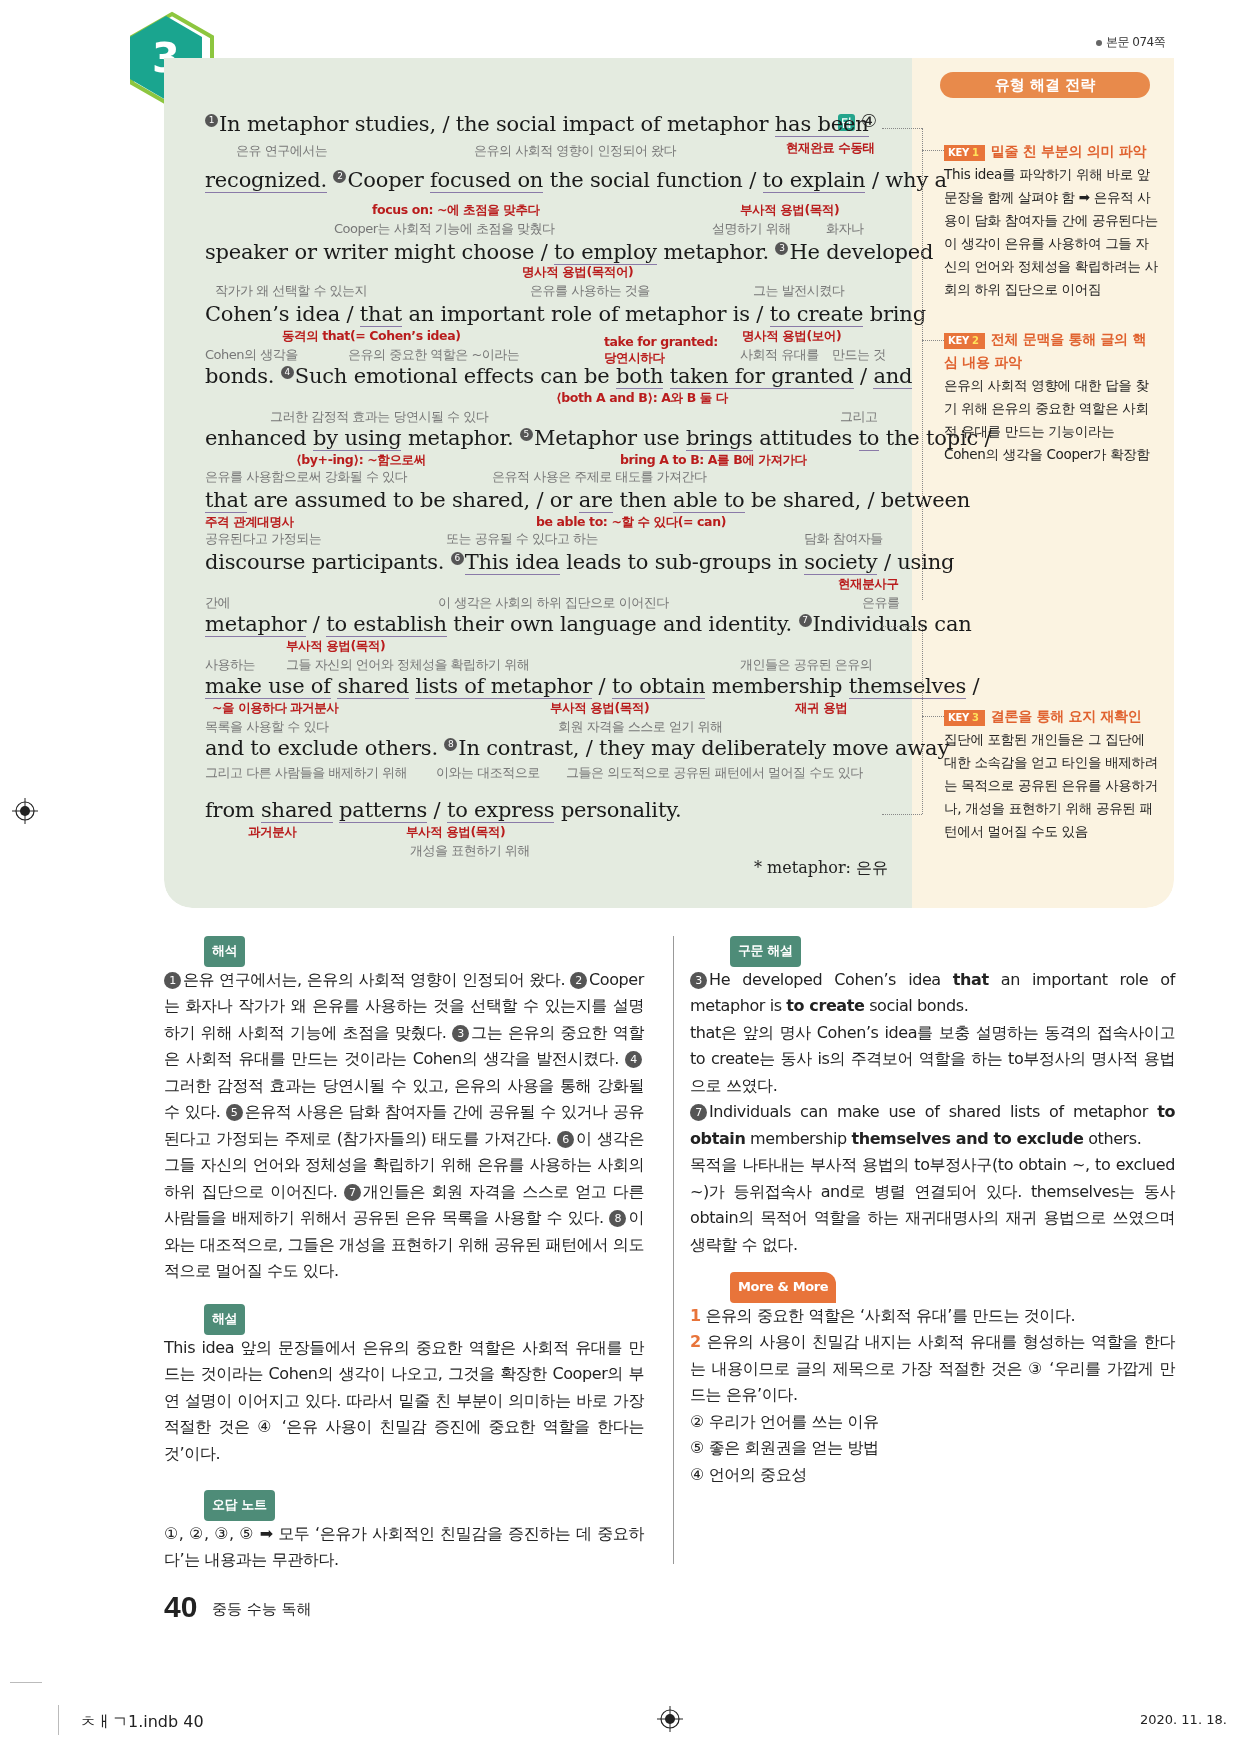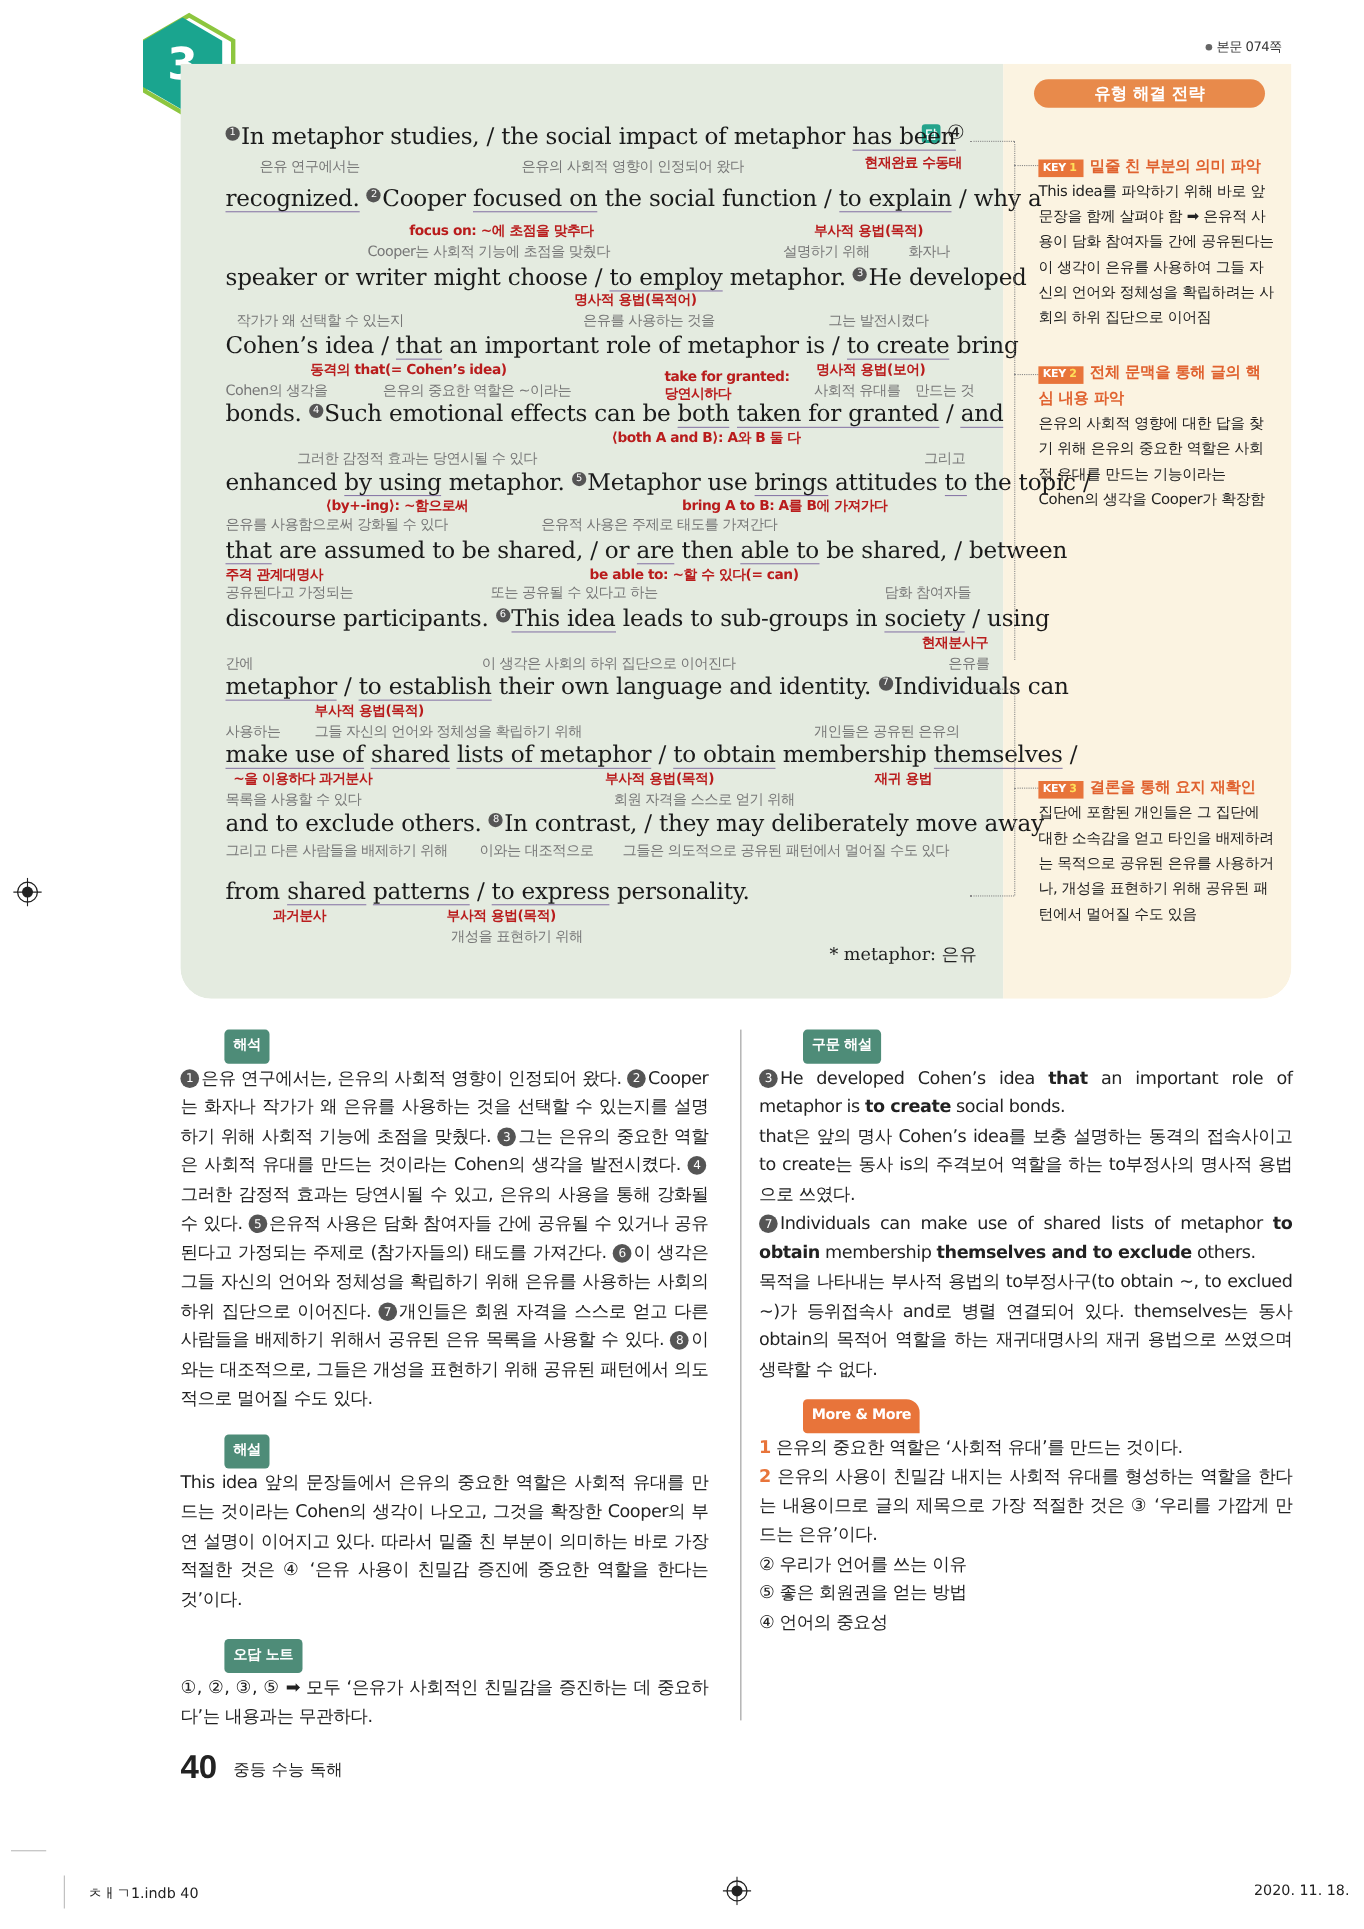--- a/index.html
+++ b/index.html
@@ -39,21 +39,21 @@
 
   .section-label { display:inline-block; background:#4e8c78; color:#fff; font-size:13px; font-weight:bold; padding:2px 8px; border-radius:4px;margin-left:40px; }
   .section-label.orange { background:#e8743a; border-radius: 4px 12px 0 4px; }
   .col { position: absolute; font-size: 16px; line-height: 26.5px; color: #222; letter-spacing: -0.4px; }
   .col p { text-align: justify; }
   .cnum { display:inline-block; width:17px; height:17px; border-radius:50%; background:#555; color:#fff; font-size:11px; line-height:17px; text-align:center; vertical-align: middle; margin-right:2px; }
   .divider-v { position:absolute; left: 673px; top: 936px; width: 1px; height: 628px; background: #999; }
 
   .page-num { position:absolute; left: 164px; top: 1590px; font-size: 30px; font-weight: bold; color:#222; font-family:"Liberation Sans", sans-serif; }
   .page-book { position:absolute; left: 212px; top: 1600px; font-size: 15px; color:#222; }
-  .print-file { position:absolute; left: 80px; top: 1712px; font-size: 13px; color:#222; }
+  .print-file { position:absolute; left: 80px; top: 1712px; font-size: 16px; color:#222; }
   .print-date { position:absolute; left: 1140px; top: 1712px; font-size: 13px; color:#222; }
   .crosshair { position:absolute; width: 26px; height: 26px; }
   .cut-line-h { position:absolute; left: 10px; top: 1682px; width: 32px; height:1px; background:#bbb; }
   .cut-line-v { position:absolute; left: 58px; top: 1705px; width:1px; height:30px; background:#bbb; }
 </style>
 </head>
 <body>
 
 <div class="page-ref"><span class="dot"></span><span>본문 074쪽</span></div>
 

